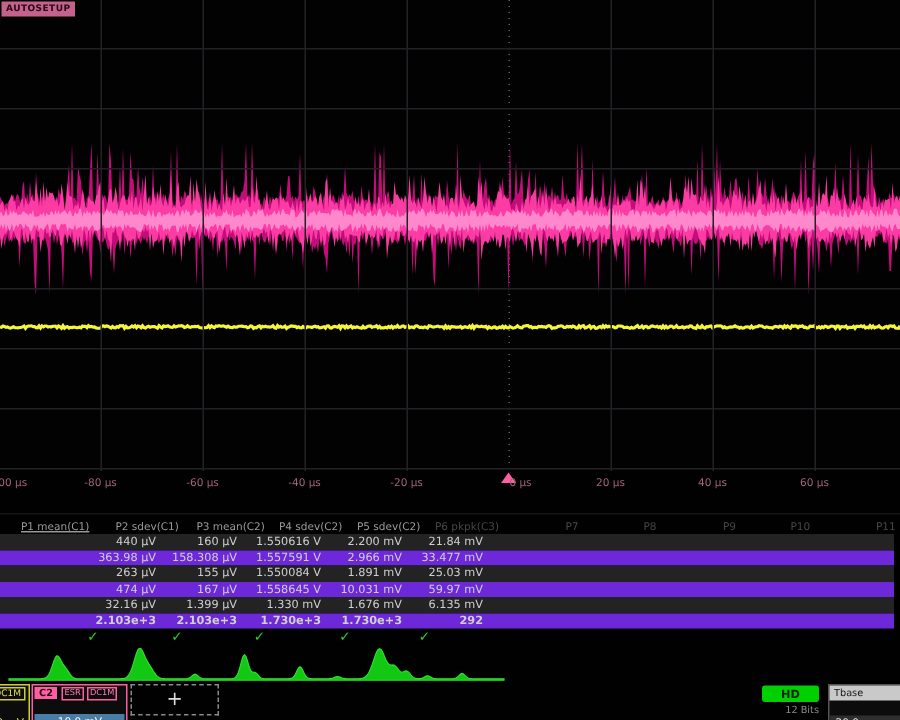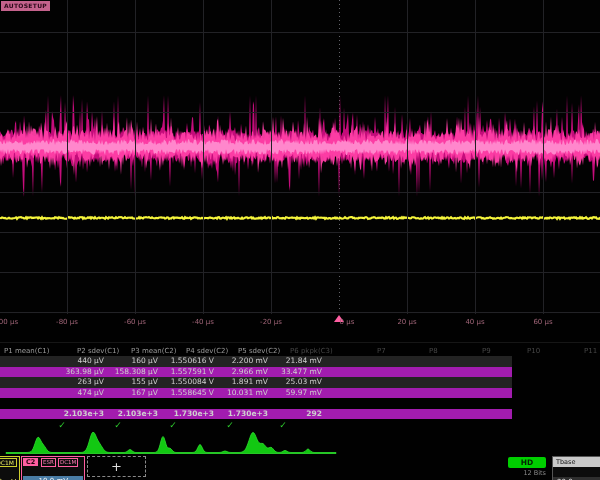--- a/index.html
+++ b/index.html
@@ -26,23 +26,23 @@
   #axis{position:absolute;left:0;top:314px;width:600px;height:20px;}
   .axis-label{position:absolute;top:4px;transform:translateX(-50%);
     color:#a06578;font-size:7px;white-space:nowrap;}
   #trig-marker{position:absolute;left:334px;top:1px;width:0;height:0;
     border-left:5px solid transparent;border-right:5px solid transparent;
     border-bottom:7px solid #ff5fa2;}
   
   #mtable{position:absolute;left:0;top:342px;width:600px;height:92px;border-top:1px solid #161616;}
   .mhead{position:absolute;top:4px;font-size:7px;color:#9a9a9a;white-space:nowrap;}
   .mhead.dim{color:#474747;}
-  .mrow{position:absolute;left:0;width:512px;height:10.5px;}
+  .mrow{position:absolute;left:0;width:596px;height:10.5px;}
   .mrow.odd{background:#232323;}
-  .mrow.even{background:#a21caf;}
+  .mrow.even{background:#6d28d9;}
   .mcell{position:absolute;top:0;width:62px;text-align:right;
     font-size:7.5px;line-height:10.5px;color:#cfcfcf;white-space:nowrap;}
   .mcheck{position:absolute;top:77px;transform:translateX(-50%);
     color:#2ecc2e;font-size:9px;font-weight:bold;}
   
   #histo-svg{position:absolute;left:0;top:432px;}
   
   #descbar{position:absolute;left:0;top:456px;width:600px;height:24px;}
   .descbox{position:absolute;top:0;height:32px;background:#0c0c0c;box-sizing:border-box;}
   #c1-box{left:-36px;width:56px;border:1px solid #cfcf2e;}
@@ -111,21 +111,21 @@
       <div class="axis-label" style="left: 135px;">-60 µs</div>
       <div class="axis-label" style="left: 203px;">-40 µs</div>
       <div class="axis-label" style="left: 271px;">-20 µs</div>
       <div class="axis-label" style="left: 347px;">0 µs</div>
       <div class="axis-label" style="left: 407px;">20 µs</div>
       <div class="axis-label" style="left: 475px;">40 µs</div>
       <div class="axis-label" style="left: 543px;">60 µs</div>
     </div>
 
   <div id="mtable">
-      <div class="mhead" style="left: 4px;">P1 mean(C1)</div>
+      <div class="mhead" style="left: 14px; text-decoration: underline;">P1 mean(C1)</div>
       <div class="mhead" style="left: 77px;">P2 sdev(C1)</div>
       <div class="mhead" style="left: 131px;">P3 mean(C2)</div>
       <div class="mhead" style="left: 186px;">P4 sdev(C2)</div>
       <div class="mhead" style="left: 238px;">P5 sdev(C2)</div>
       <div class="mhead dim" style="left: 290px;">P6 pkpk(C3)</div>
       <div class="mhead dim" style="left: 377px;">P7</div>
       <div class="mhead dim" style="left: 429px;">P8</div>
       <div class="mhead dim" style="left: 482px;">P9</div>
       <div class="mhead dim" style="left: 527px;">P10</div>
       <div class="mhead dim" style="left: 584px;">P11</div>
@@ -150,20 +150,27 @@
         <span class="mcell" style="left: 206px;">1.891 mV</span>
         <span class="mcell" style="left: 260px;">25.03 mV</span>
       </div>
       <div class="mrow even" style="top: 44.5px;">
         <span class="mcell" style="left: 42px;">474 µV</span>
         <span class="mcell" style="left: 96px; text-align: right;">167 µV</span>
         <span class="mcell" style="left: 152px;">1.558645 V</span>
         <span class="mcell" style="left: 206px;">10.031 mV</span>
         <span class="mcell" style="left: 260px;">59.97 mV</span>
       </div>
+      <div class="mrow odd" style="top: 55px;">
+        <span class="mcell" style="left: 42px;">32.16 µV</span>
+        <span class="mcell" style="left: 96px;">1.399 µV</span>
+        <span class="mcell" style="left: 152px;">1.330 mV</span>
+        <span class="mcell" style="left: 206px;">1.676 mV</span>
+        <span class="mcell" style="left: 260px;">6.135 mV</span>
+      </div>
       <div class="mrow even" style="top: 65.5px; font-weight: bold;">
         <span class="mcell" style="left: 42px;">2.103e+3</span>
         <span class="mcell" style="left: 96px;">2.103e+3</span>
         <span class="mcell" style="left: 152px;">1.730e+3</span>
         <span class="mcell" style="left: 206px;">1.730e+3</span>
         <span class="mcell" style="left: 260px;">292</span>
       </div>
       <span class="mcheck" style="left: 62px;">✓</span>
       <span class="mcheck" style="left: 118px;">✓</span>
       <span class="mcheck" style="left: 173px;">✓</span>

